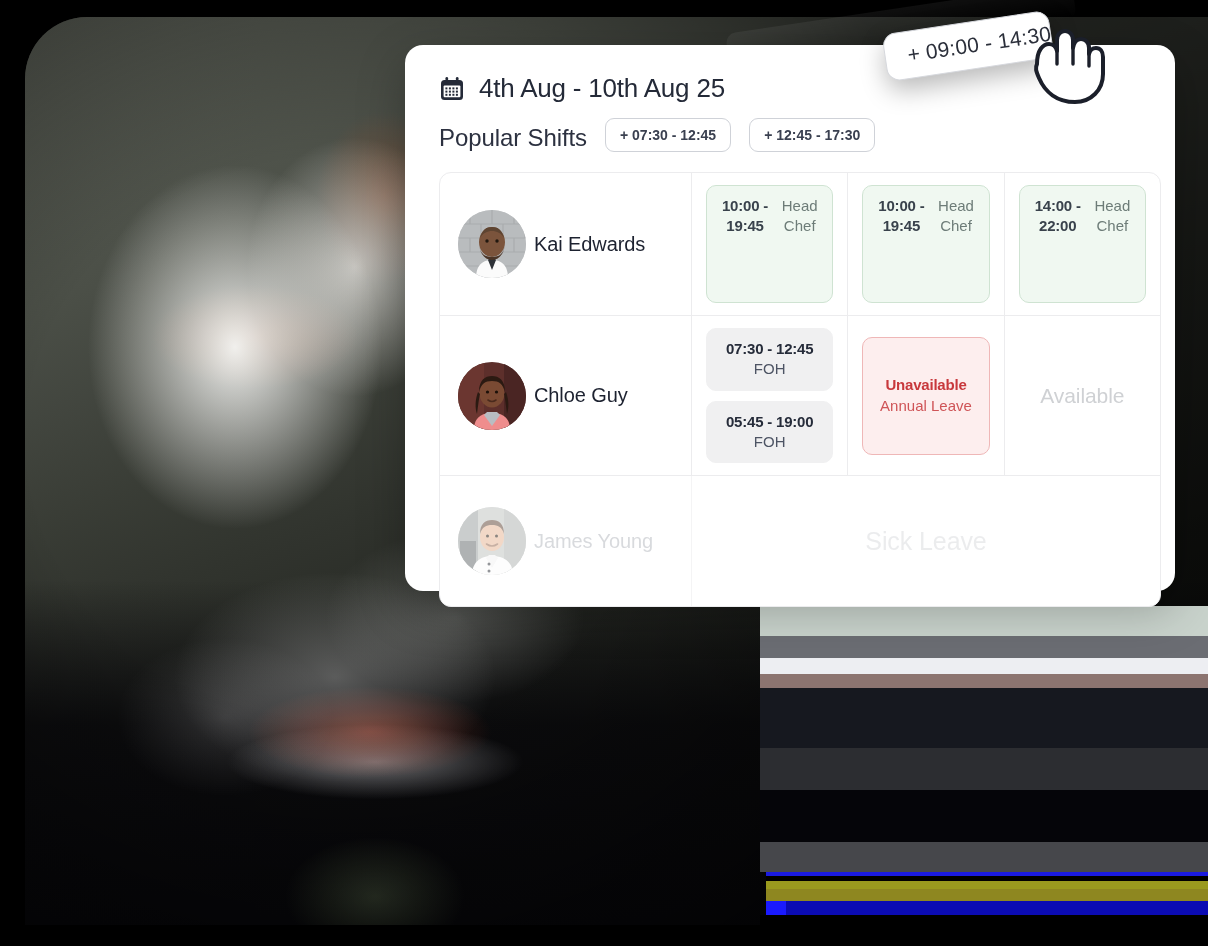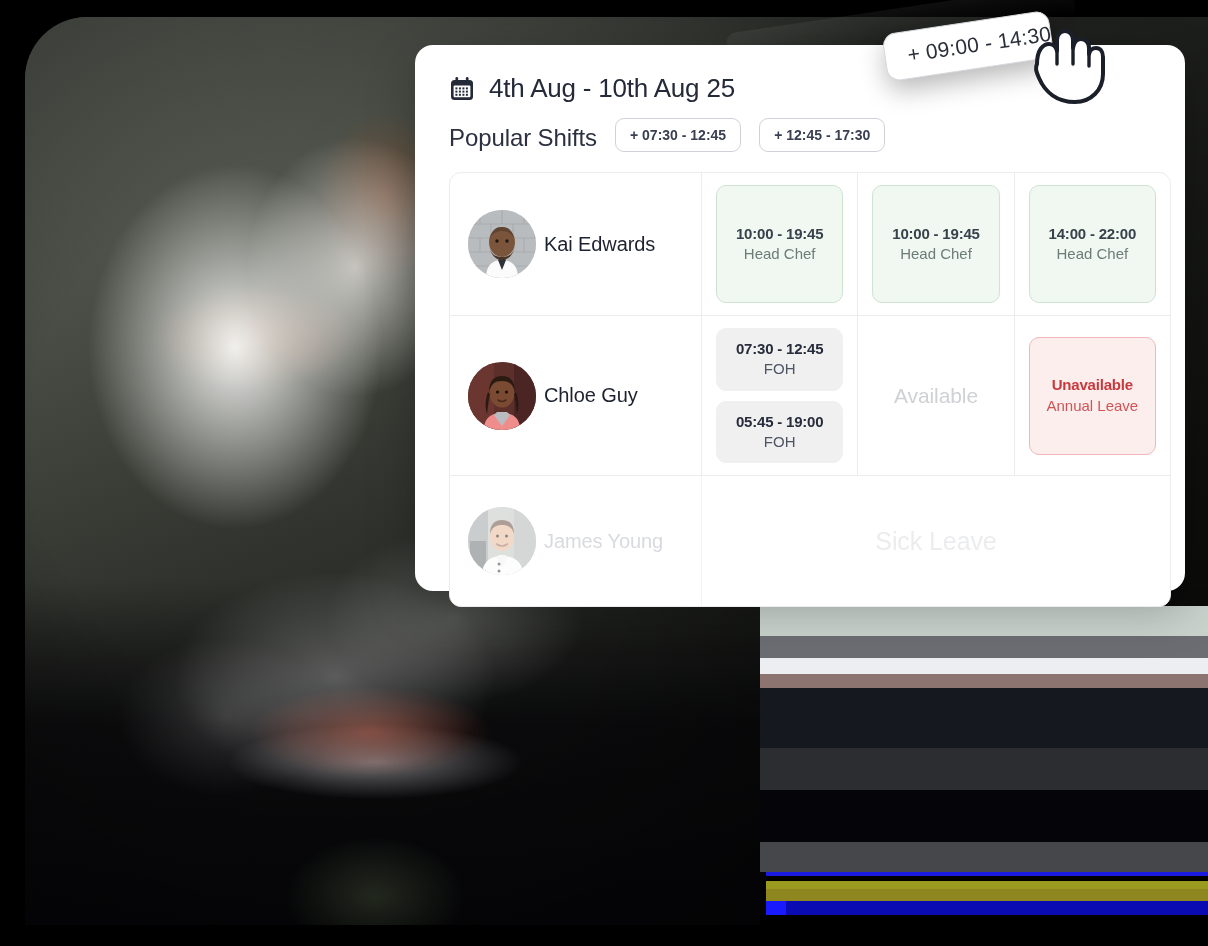--- a/index.html
+++ b/index.html
@@ -103,21 +103,21 @@
     left: 1027px;
     top: 20px;
     width: 78px;
     height: 86px;
     z-index: 45;
   }
 
   
   .card {
     position: absolute;
-    left: 415px;
+    left: 405px;
     top: 45px;
     width: 770px;
     height: 546px;
     background: #ffffff;
     border-radius: 18px;
     box-shadow: 0 18px 48px rgba(0,0,0,0.26);
     z-index: 30;
     padding: 28px 14px 0 34px;
   }
 
@@ -227,21 +227,21 @@
   }
   .block .role {
     font-size: 15px;
     line-height: 1.35;
   }
   .block.green {
     background: #f0f8f1;
     border: 1px solid #cfe3d2;
     min-height: 118px;
     display: flex;
-    flex-direction: column;
+    flex-direction: row;
     justify-content: center;
   }
   .block.green .time { color: #39424c; }
   .block.green .role { color: #6d7c78; }
 
   .block.grey {
     background: #f0f0f1;
     border: 1px solid #f0f0f1;
     min-height: 52px;
     display: flex;
@@ -422,28 +422,28 @@
             <div class="time">07:30 - 12:45</div>
             <div class="role">FOH</div>
           </div>
           <div class="block grey">
             <div class="time">05:45 - 19:00</div>
             <div class="role">FOH</div>
           </div>
         </div>
 
         <div class="shift-cell">
-          <div class="placeholder">Available</div>
-        </div>
-
-        <div class="shift-cell">
           <div class="block red">
             <div class="time">Unavailable</div>
             <div class="role">Annual Leave</div>
           </div>
+        </div>
+
+        <div class="shift-cell">
+          <div class="placeholder">Available</div>
         </div>
       </div>
 
       <div class="trow row-3 faded">
         <div class="person-cell">
           <span class="avatar">
             <svg viewBox="0 0 68 68" xmlns="http://www.w3.org/2000/svg">
               <rect width="68" height="68" fill="#c3c6c4"></rect>
               <rect x="0" y="0" width="20" height="68" fill="#9fa5a4"></rect>
               <rect x="2" y="34" width="16" height="34" fill="#6e7476"></rect>

